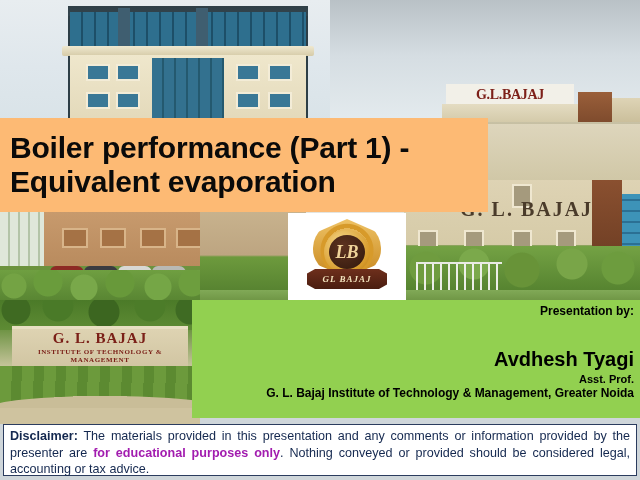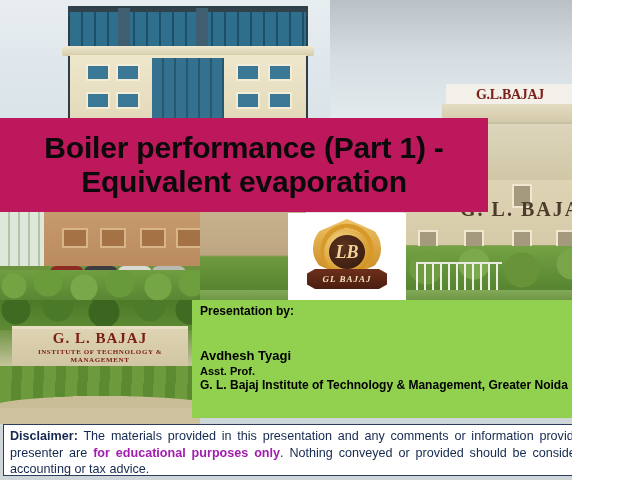--- a/index.html
+++ b/index.html
@@ -8,21 +8,21 @@
     background: #ffffff;
   }
   body {
     width: 640px;
     height: 480px;
     overflow: hidden;
     font-family: "Liberation Sans", sans-serif;
   }
   .slide {
     position: relative;
-    width: 572px;
+    width: 640px;
     height: 480px;
     overflow: hidden;
     background: #cfd6da;
   }
 
   
   .photo-collage {
     position: absolute;
     left: 0; top: 0;
     width: 640px;
@@ -271,24 +271,23 @@
   .ph-fill-g {
     position: absolute; left: 330px; top: 122px; width: 310px; height: 60px;
     background: linear-gradient(180deg,#ded6bd 0%, #d0c7a6 100%);
   }
 
   
   .title-banner {
     position: absolute;
     left: 0; top: 118px;
     width: 488px; height: 94px;
-    background: #be185d;
+    background: #fdba74;
     display: flex;
     flex-direction: column;
-    align-items: center;
     justify-content: center;
     box-sizing: border-box;
     padding: 0 10px;
   }
   .title-banner .tline {
     color: #0a0a0a;
     font-size: 30px;
     font-weight: bold;
     line-height: 1.13;
     letter-spacing: -0.2px;
@@ -347,28 +346,29 @@
   }
 
   
   .presenter-box {
     position: absolute;
     left: 192px; top: 300px;
     width: 448px; height: 118px;
     background: #92d050;
     box-sizing: border-box;
     padding: 5px 6px 4px 8px;
+    text-align: right;
     color: #000000;
   }
   .presenter-box .p-by {
     font-size: 12px; font-weight: bold; line-height: 1.1;
     margin-bottom: 30px;
   }
   .presenter-box .p-name {
-    font-size: 13px; font-weight: bold; line-height: 1.18;
+    font-size: 20px; font-weight: bold; line-height: 1.18;
   }
   .presenter-box .p-role {
     font-size: 11px; font-weight: bold; line-height: 1.28;
   }
   .presenter-box .p-dept {
     font-size: 12px; font-weight: bold; line-height: 1.25;
   }
   .presenter-box .p-inst {
     font-size: 12px; font-weight: bold; line-height: 1.25;
   }

